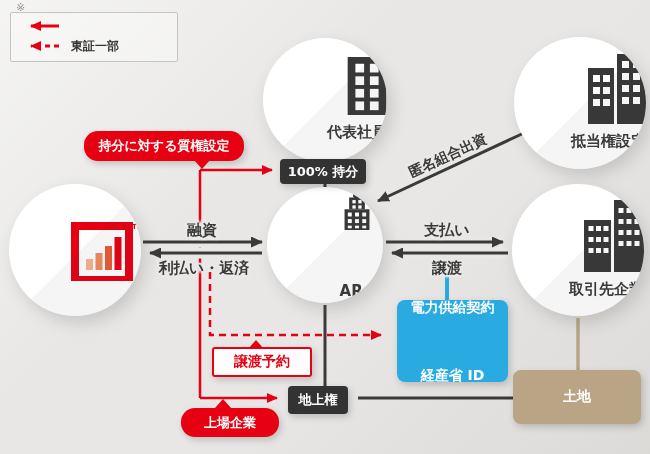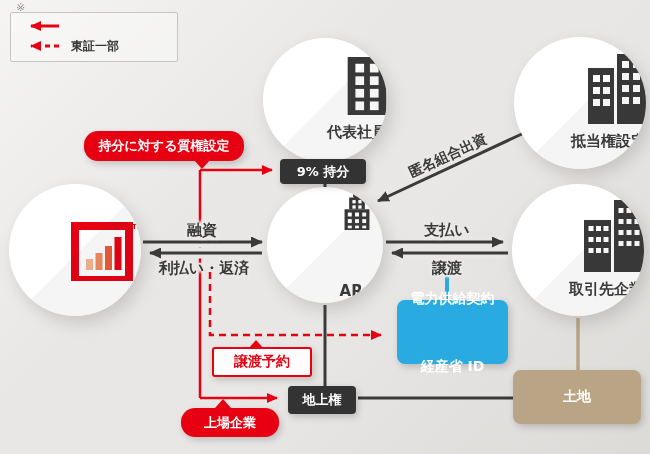--- a/index.html
+++ b/index.html
@@ -221,38 +221,38 @@
     </svg>
     <div class="nlabel">取引先企業</div>
   </div>
 
   <div class="elabel" style="left:202px;top:230px;">融資</div>
   <div class="elabel" style="left:204px;top:268px;">利払い・返済</div>
   <div class="elabel" style="left:447px;top:230px;">支払い</div>
   <div class="elabel" style="left:447px;top:268px;">譲渡</div>
   <div class="elabel" style="left:448px;top:156px;font-size:14px;transform:translate(-50%,-50%) rotate(-25deg);">匿名組合出資</div>
 
-  <div class="bbox dark" style="left:280px;top:159px;width:86px;height:25px;">9% 持分</div>
+  <div class="bbox dark" style="left:280px;top:159px;width:86px;height:25px;">100% 持分</div>
 
   <div class="bbox redbox ptr-down" style="left:84px;top:131px;width:160px;height:30px;">
     <span>持分に対する質権設定</span>
   </div>
   <style>.ptr-down::after{left:110px;}</style>
 
   <div class="bbox outline-red ptr-up" style="left:212px;top:347px;width:96px;height:26px;">
     <span>譲渡予約</span>
   </div>
 
   <div class="bbox redbox ptr-up" style="left:181px;top:408px;width:98px;height:29px;">
     <span>上場企業</span>
   </div>
   <style>.ptr-up::before{left:34px;}</style>
 
-  <div class="bbox bluebox" style="left:397px;top:300px;width:111px;height:64px;gap:43px;">
+  <div class="bbox bluebox" style="left:397px;top:300px;width:111px;height:82px;gap:43px;">
     <div>電力供給契約</div>
     <div>経産省 ID</div>
   </div>
 
-  <div class="bbox dark" style="left:288px;top:386px;width:68px;height:28px;">地上権</div>
+  <div class="bbox dark" style="left:288px;top:386px;width:60px;height:28px;">地上権</div>
 
   <div class="bbox tanbox" style="left:513px;top:370px;width:128px;height:54px;">土地</div>
 
 </div>
 
 </body></html>

